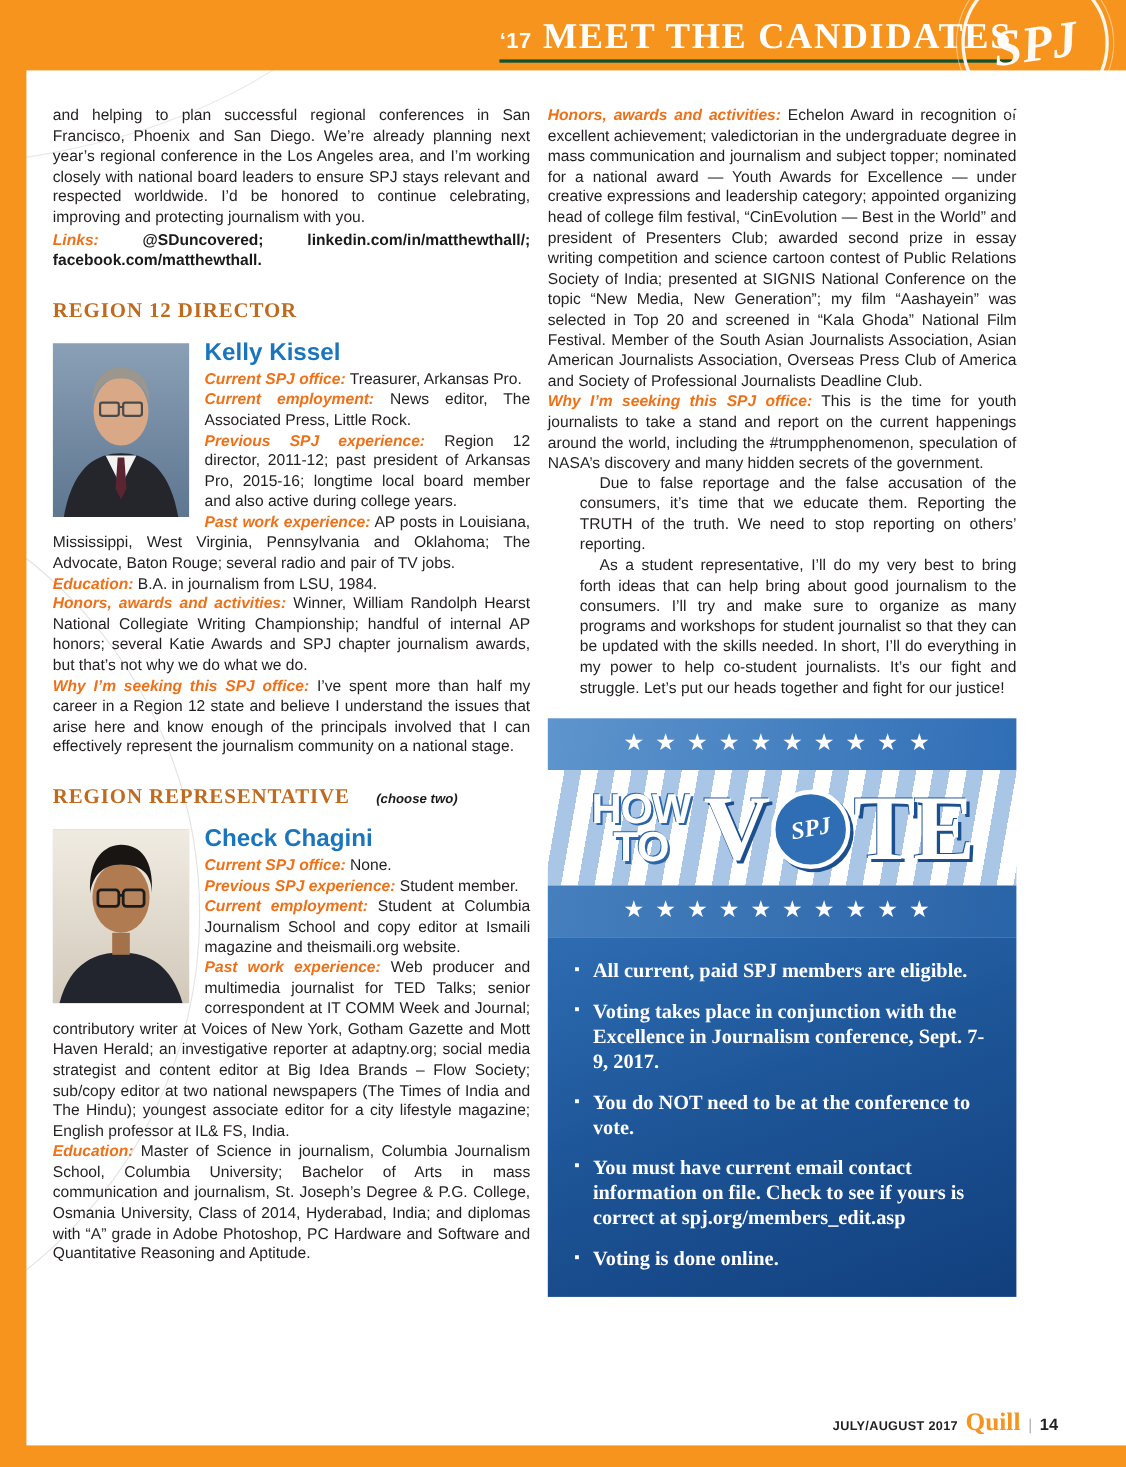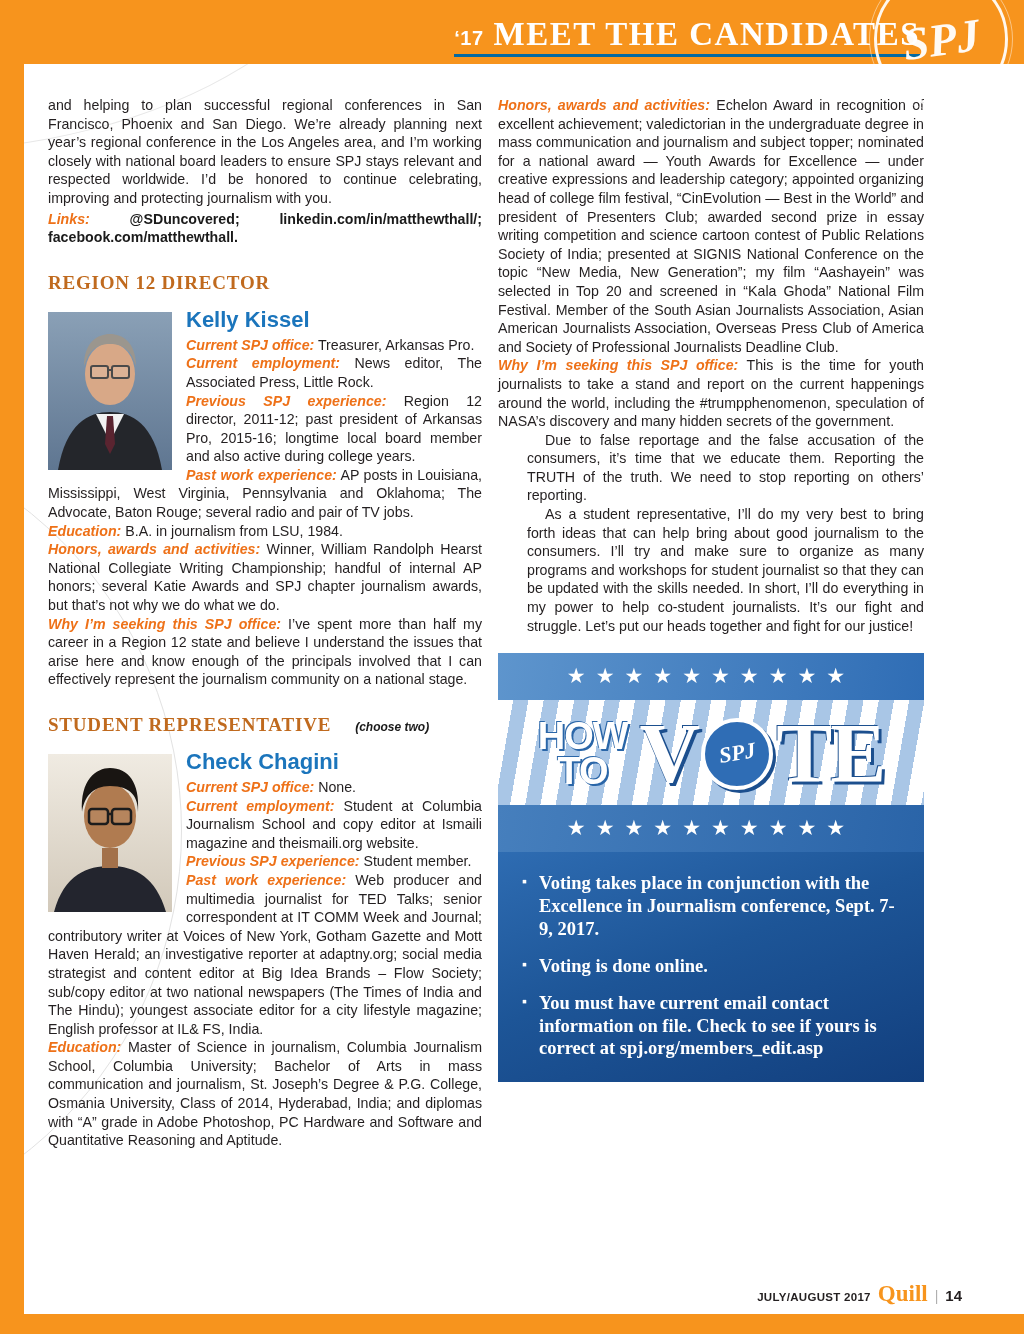--- a/index.html
+++ b/index.html
@@ -8,21 +8,21 @@
 
   
   .curve1{position:absolute;left:-640px;top:420px;width:820px;height:820px;border-radius:50%;border:1px solid #e2e2e2;z-index:0;}
   .curve2{position:absolute;left:-560px;top:-430px;width:940px;height:580px;border-radius:50%;border:1px solid #e8e8e8;z-index:0;}
 
   
   .left-strip{position:absolute;left:0;top:0;bottom:0;width:24px;background:#f7941d;z-index:2;}
   .bottom-band{position:absolute;left:0;right:0;bottom:0;height:20px;background:#f7941d;z-index:3;}
   .top-band{position:absolute;left:0;right:0;top:0;height:64px;background:#f7941d;z-index:3;
             display:flex;align-items:flex-end;justify-content:flex-end;padding:0 104px 7px 0;box-sizing:border-box;}
-  .header-title{display:flex;align-items:baseline;gap:10px;border-bottom:3px solid #0369a1;padding-bottom:3px;}
+  .header-title{display:flex;align-items:baseline;gap:10px;border-bottom:3px solid #14532d;padding-bottom:3px;}
   .header-year{color:#fff;font-weight:bold;font-size:20px;letter-spacing:.5px;}
   .header-text{color:#fff;font-family:"Liberation Serif",serif;font-weight:bold;font-size:33px;letter-spacing:1.5px;line-height:1;}
   .spj-logo{position:absolute;top:-28px;right:16px;width:128px;height:128px;border-radius:50%;
             border:3px solid rgba(255,255,255,.92);outline:1px solid rgba(255,255,255,.45);outline-offset:4px;
             display:flex;align-items:center;justify-content:center;z-index:4;}
   .spj-logo span{color:rgba(255,255,255,.95);font-family:"Liberation Serif",serif;font-style:italic;font-weight:bold;
                  font-size:46px;transform:rotate(-8deg);}
 
   
   .content{position:absolute;left:48px;top:96px;width:876px;display:flex;gap:16px;z-index:2;}
@@ -135,21 +135,21 @@
         <h3 class="cand-name">Kelly Kissel</h3>
         <p class="field"><span class="flabel">Current SPJ office:</span> <span>Treasurer, Arkansas Pro.</span></p>
         <p class="field"><span class="flabel">Current employment:</span> <span>News editor, The Associated Press, Little Rock.</span></p>
         <p class="field"><span class="flabel">Previous SPJ experience:</span> <span>Region 12 director, 2011-12; past president of Arkansas Pro, 2015-16; longtime local board member and also active during college years.</span></p>
         <p class="field"><span class="flabel">Past work experience:</span> <span>AP posts in Louisiana, Mississippi, West Virginia, Pennsylvania and Oklahoma; The Advocate, Baton Rouge; several radio and pair of TV jobs.</span></p>
         <p class="field"><span class="flabel">Education:</span> <span>B.A. in journalism from LSU, 1984.</span></p>
         <p class="field"><span class="flabel">Honors, awards and activities:</span> <span>Winner, William Randolph Hearst National Collegiate Writing Championship; handful of internal AP honors; several Katie Awards and SPJ chapter journalism awards, but that’s not why we do what we do.</span></p>
         <p class="field"><span class="flabel">Why I’m seeking this SPJ office:</span> <span>I’ve spent more than half my career in a Region 12 state and believe I understand the issues that arise here and know enough of the principals involved that I can effectively represent the journalism community on a national stage.</span></p>
       </section>
 
-      <h2 class="sec-head"><span>STUDENT REPRESENTATIVE</span><span class="sec-note">(choose two)</span></h2>
+      <h2 class="sec-head"><span>REGION REPRESENTATIVE</span><span class="sec-note">(choose two)</span></h2>
 
       <section class="candidate">
         <div class="photo">
           <svg viewBox="0 0 124 158" preserveAspectRatio="none" aria-hidden="true">
             <defs>
               <linearGradient id="rbg" x1="0" y1="0" x2="0" y2="1">
                 <stop offset="0" stop-color="#f0ebe2"></stop>
                   <stop offset="1" stop-color="#d2c9ba"></stop>
               </linearGradient>
             </defs>
@@ -158,22 +158,22 @@
             <rect x="54" y="94" width="16" height="20" fill="#a3714a"></rect>
             <ellipse cx="62" cy="62" rx="26" ry="32" fill="#b07b50"></ellipse>
             <path d="M34,58 C32,26 48,14 62,14 C80,14 92,28 90,58 C90,44 84,32 62,32 C44,32 36,44 34,58 Z" fill="#191512"></path>
             <rect x="41" y="55" width="19" height="15" rx="3" fill="rgba(255,255,255,0.08)" stroke="#1c1c1c" stroke-width="2.5"></rect>
             <rect x="64" y="55" width="19" height="15" rx="3" fill="rgba(255,255,255,0.08)" stroke="#1c1c1c" stroke-width="2.5"></rect>
             <line x1="60" y1="60" x2="64" y2="60" stroke="#1c1c1c" stroke-width="2.5"></line>
           </svg>
         </div>
         <h3 class="cand-name">Check Chagini</h3>
         <p class="field"><span class="flabel">Current SPJ office:</span> <span>None.</span></p>
+        <p class="field"><span class="flabel">Previous SPJ experience:</span> <span>Student member.</span></p>
         <p class="field"><span class="flabel">Current employment:</span> <span>Student at Columbia Journalism School and copy editor at Ismaili magazine and theismaili.org website.</span></p>
-        <p class="field"><span class="flabel">Previous SPJ experience:</span> <span>Student member.</span></p>
         <p class="field"><span class="flabel">Past work experience:</span> <span>Web producer and multimedia journalist for TED Talks; senior correspondent at IT COMM Week and Journal; contributory writer at Voices of New York, Gotham Gazette and Mott Haven Herald; an investigative reporter at adaptny.org; social media strategist and content editor at Big Idea Brands – Flow Society; sub/copy editor at two national newspapers (The Times of India and The Hindu); youngest associate editor for a city lifestyle magazine; English professor at IL&amp; FS, India.</span></p>
         <p class="field"><span class="flabel">Education:</span> <span>Master of Science in journalism, Columbia Journalism School, Columbia University; Bachelor of Arts in mass communication and journalism, St. Joseph’s Degree &amp; P.G. College, Osmania University, Class of 2014, Hyderabad, India; and diplomas with “A” grade in Adobe Photoshop, PC Hardware and Software and Quantitative Reasoning and Aptitude.</span></p>
       </section>
 
     </div>
 
     <div class="col col-right">
 
       <p class="field"><span class="flabel">Honors, awards and activities:</span> <span>Echelon Award in recognition of excellent achievement; valedictorian in the undergraduate degree in mass communication and journalism and subject topper; nominated for a national award — Youth Awards for Excellence — under creative expressions and leadership category; appointed organizing head of college film festival, “CinEvolution — Best in the World” and president of Presenters Club; awarded second prize in essay writing competition and science cartoon contest of Public Relations Society of India; presented at SIGNIS National Conference on the topic “New Media, New Generation”; my film “Aashayein” was selected in Top 20 and screened in “Kala Ghoda” National Film Festival. Member of the South Asian Journalists Association, Asian American Journalists Association, Overseas Press Club of America and Society of Professional Journalists Deadline Club.</span></p>
       <p class="field"><span class="flabel">Why I’m seeking this SPJ office:</span> <span>This is the time for youth journalists to take a stand and report on the current happenings around the world, including the #trumpphenomenon, speculation of NASA’s discovery and many hidden secrets of the government.</span></p>
@@ -191,23 +191,25 @@
           <div class="vote-word">
             <span class="vote-letter">V</span>
             <span class="spj-badge">
                 <span>SPJ</span>
               </span>
             <span class="vote-letter">TE</span>
           </div>
         </div>
         <div class="vote-stars mid">★★★★★★★★★★</div>
         <ul class="vote-bullets">
+          <li>All current, paid SPJ members are eligible.</li>
           <li>Voting takes place in conjunction with the Excellence in Journalism conference, Sept. 7-9, 2017.</li>
+          <li>You do NOT need to be at the conference to vote.</li>
+          <li>You must have current email contact information on file. Check to see if yours is correct at spj.org/members_edit.asp</li>
           <li>Voting is done online.</li>
-          <li>You must have current email contact information on file. Check to see if yours is correct at spj.org/members_edit.asp</li>
         </ul>
       </div>
 
     </div>
   </div>
 
   <div class="footer">
     <span class="footer-issue">JULY/AUGUST 2017</span>
     <span class="footer-mag">Quill</span>
     <span class="footer-div">|</span>

